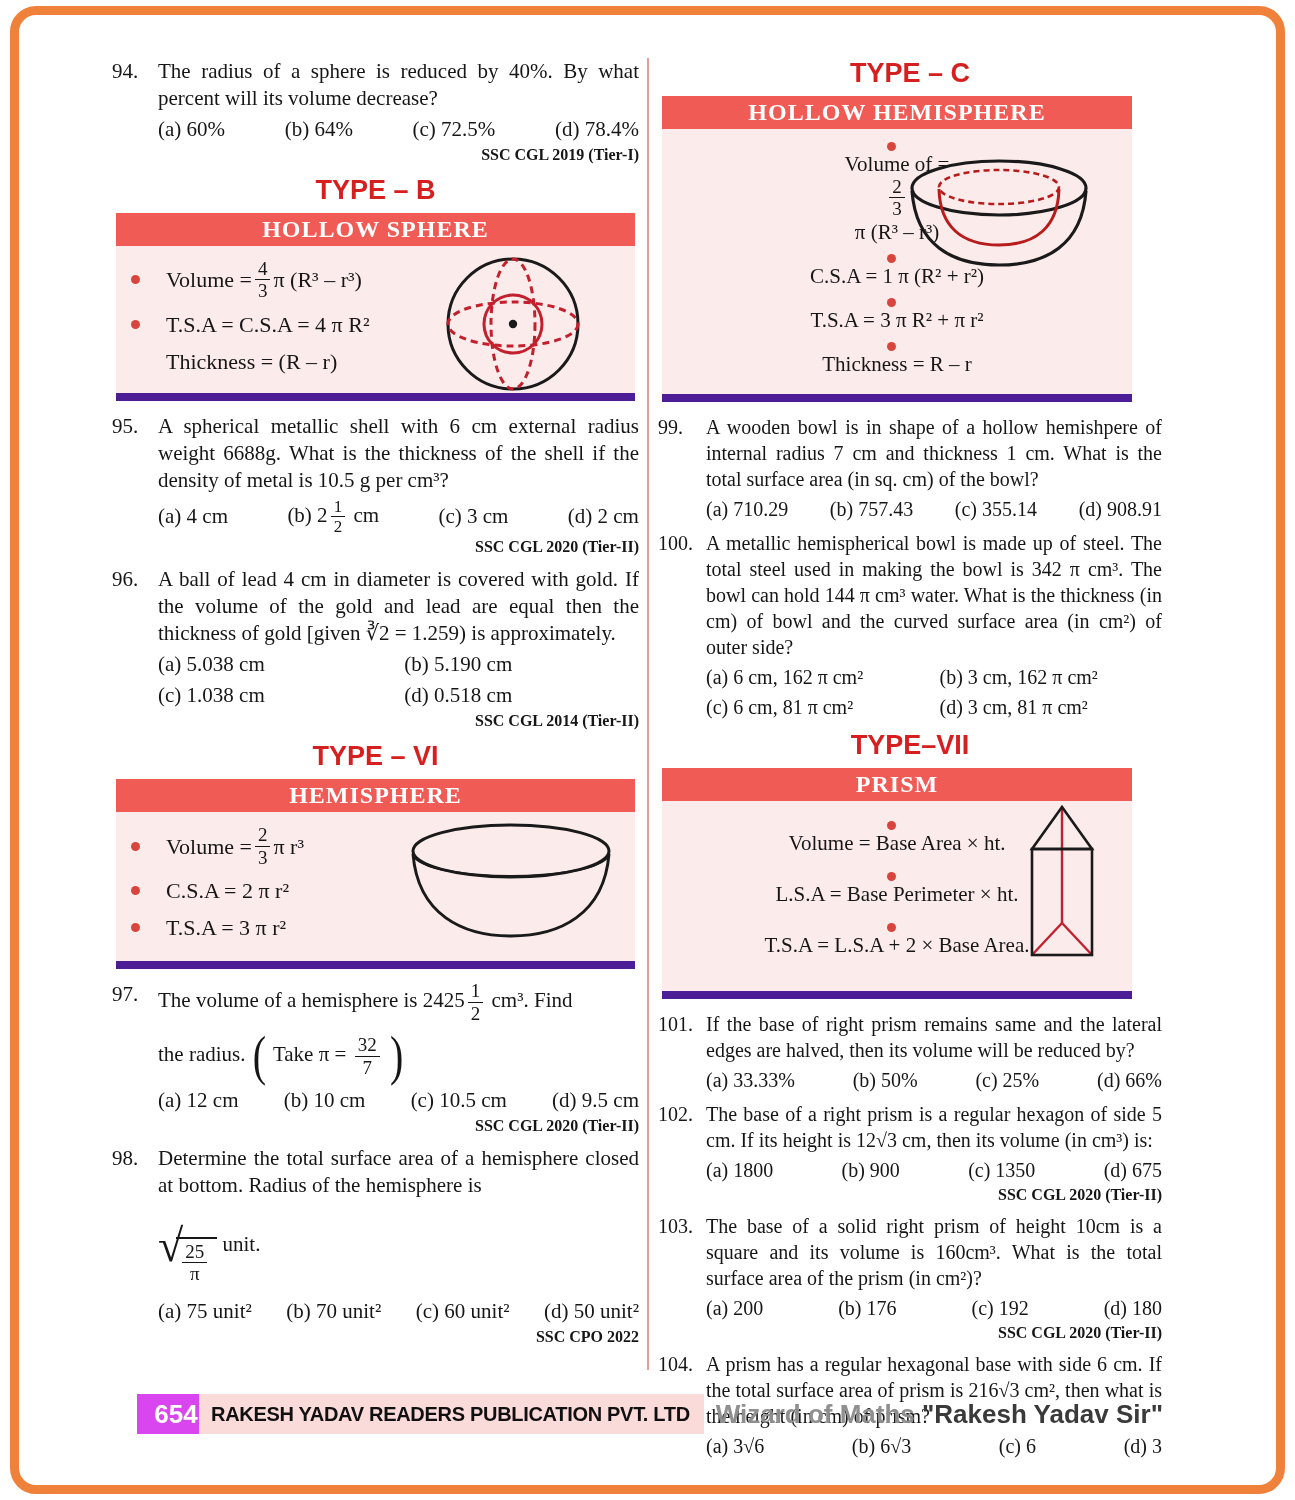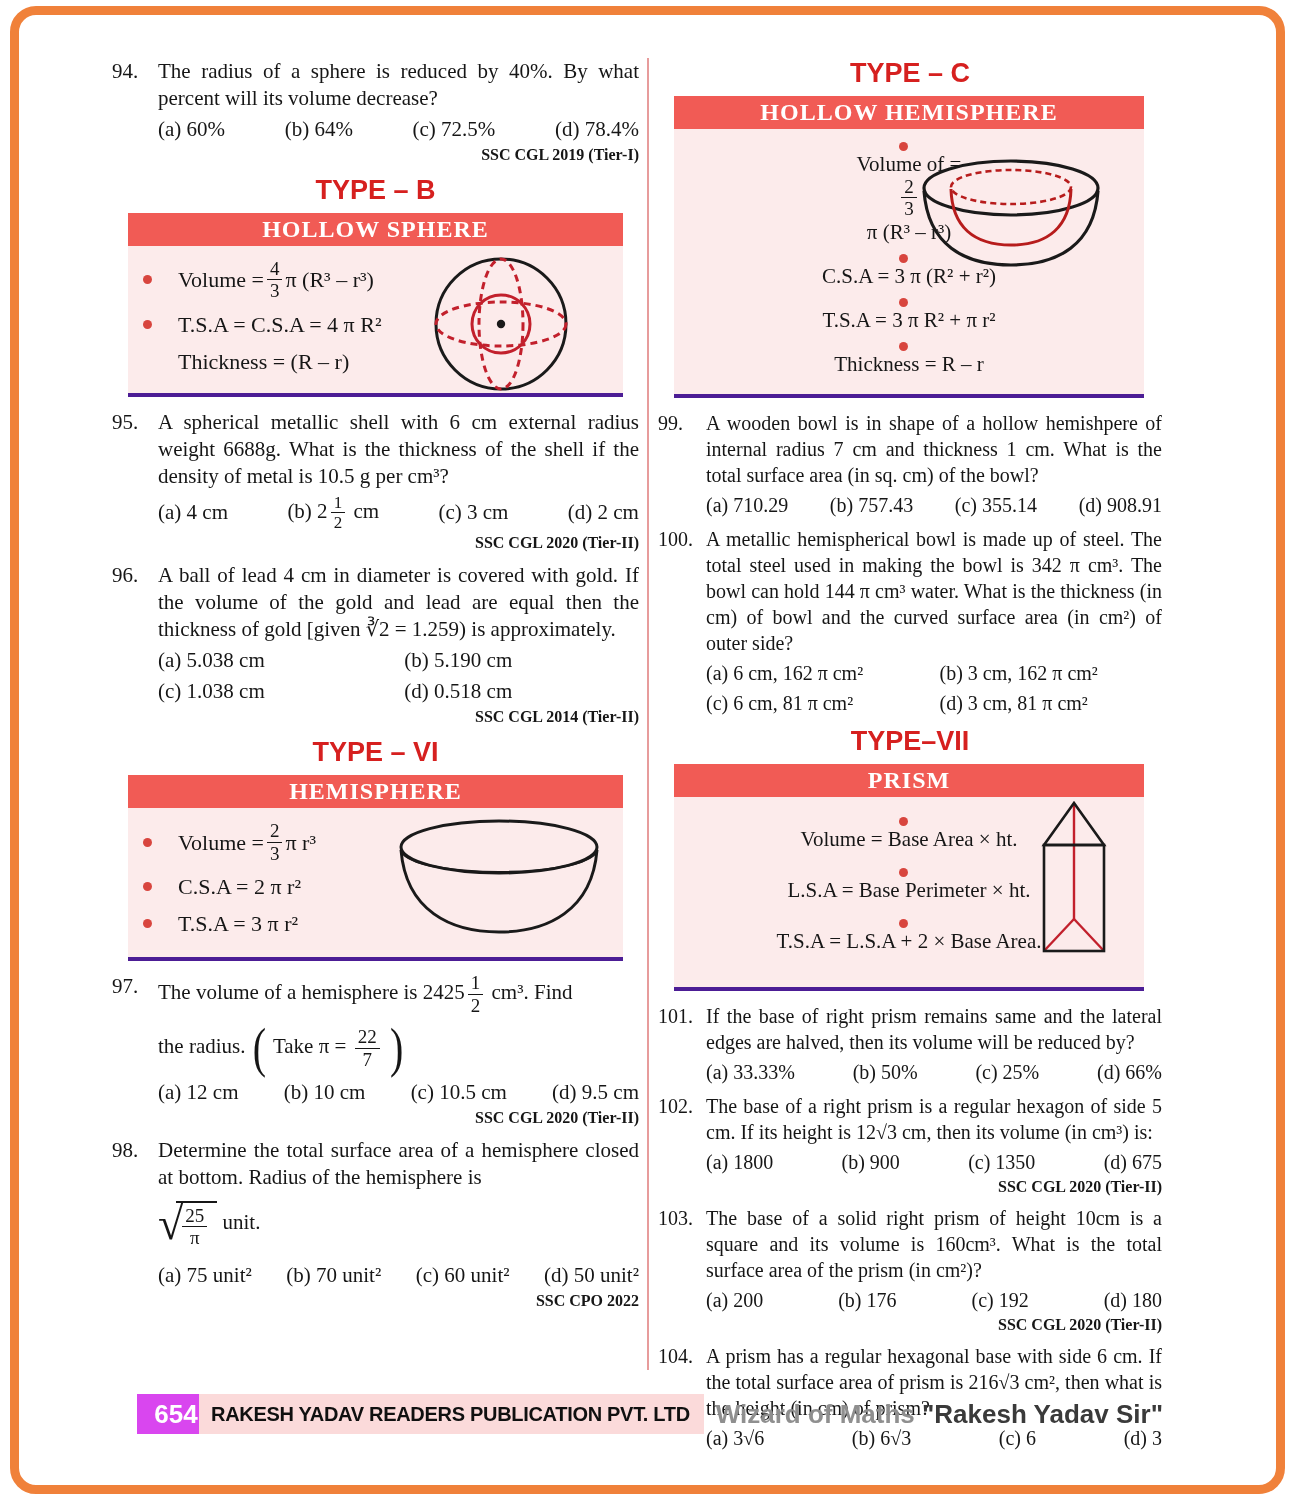--- a/index.html
+++ b/index.html
@@ -9,21 +9,21 @@
          border:9px solid #f0813a;border-radius:26px;pointer-events:none;}
   .divider{position:absolute;left:647px;top:58px;width:2px;height:1312px;background:#e79c9c;}
 
   .col{position:absolute;top:58px;}
   .col-left{left:112px;width:527px;font-size:21px;line-height:27px;}
   .col-right{left:658px;width:504px;font-size:20px;line-height:26px;}
 
   .type-head{font-family:"Liberation Sans",sans-serif;font-weight:700;color:#d6201f;
              text-align:center;font-size:27px;line-height:30px;margin:10px 0 8px;}
 
-  .fbox{margin:4px 16px 12px;border-bottom:4px solid #4c1d95;}
+  .fbox{margin:4px 4px 12px;border-bottom:8px solid #4c1d95;}
   .col-right .fbox{width:470px;}
   .fband{background:#f15b55;color:#ffffff;text-align:center;font-weight:700;
          font-size:24px;line-height:33px;letter-spacing:1px;font-family:"Liberation Serif",serif;}
   .fbody{background:#fcebeb;position:relative;padding:13px 0 8px;}
   .frow{display:flex;align-items:center;margin:0 0 10px 0;font-size:22px;}
   .col-right .frow{font-size:21px;margin-bottom:9px;flex-direction:column;}
   .bdot{width:9px;height:9px;border-radius:50%;background:#d8453e;margin:0 26px 0 15px;flex:none;}
   .nobullet{padding-left:50px;}
 
   .frac{display:inline-block;vertical-align:middle;text-align:center;line-height:1.02;
@@ -39,21 +39,21 @@
   .qline{margin:4px 0;}
   .opts{display:flex;justify-content:space-between;align-items:center;margin:4px 0 2px;}
   .opts2{display:grid;grid-template-columns:1.05fr 1fr;row-gap:4px;margin:4px 0 2px;}
   .opt{white-space:nowrap;}
   .src{font-weight:700;font-size:16px;text-align:right;margin:1px 0 3px;line-height:20px;}
 
   .bigparen{display:inline-block;font-size:40px;line-height:0;vertical-align:middle;
             transform:scaleY(1.35);font-weight:400;margin:0 2px;}
   .rad{font-size:46px;line-height:0;vertical-align:middle;font-weight:400;}
   .radbar{display:inline-block;border-top:2.5px solid #161616;padding:3px 7px 0 3px;
-          margin-left:-7px;vertical-align:middle;}
+          margin-left:-7px;vertical-align:middle;margin-top:28px;}
 
   .diagram{position:absolute;}
   .d-sphere{right:48px;top:4px;}
   .d-hemi{right:18px;top:8px;}
   .d-hhemi{right:42px;top:26px;}
   .d-prism{right:34px;top:2px;}
 
   .footer-pageno{position:absolute;left:137px;top:1394px;width:78px;height:40px;
                  background:#d946ef;color:#fff;font-family:"Liberation Sans",sans-serif;
                  font-weight:700;font-size:26px;line-height:40px;text-align:center;}
@@ -175,21 +175,21 @@
     </div>
 
     <div class="q">
       <span class="qno">97.</span>
       <div class="qline">
         <span>The volume of a hemisphere is 2425</span><span class="frac"><span class="fn">1</span><span class="fd">2</span></span><span> cm³. Find</span>
       </div>
       <div class="qline" style="margin-top:12px;">
         <span>the radius. </span>
         <span class="bigparen">(</span>
-        <span>Take π = </span><span class="frac"><span class="fn">22</span><span class="fd">7</span></span>
+        <span>Take π = </span><span class="frac"><span class="fn">32</span><span class="fd">7</span></span>
         <span class="bigparen">)</span>
       </div>
       <div class="opts" style="margin-top:10px;">
         <span class="opt">(a) 12 cm</span>
         <span class="opt">(b) 10 cm</span>
         <span class="opt">(c) 10.5 cm</span>
         <span class="opt">(d) 9.5 cm</span>
       </div>
       <div class="src">SSC CGL 2020 (Tier-II)</div>
     </div>
@@ -221,21 +221,21 @@
           <span class="bdot"></span>
           <span>Volume of = </span>
           <span class="frac">
             <span class="fn">2</span>
             <span class="fd">3</span>
           </span>
           <span> π (R³ – r³)</span>
         </div>
         <div class="frow">
           <span class="bdot"></span>
-          <span>C.S.A = 3 π (R² + r²)</span>
+          <span>C.S.A = 1 π (R² + r²)</span>
         </div>
         <div class="frow">
           <span class="bdot"></span>
           <span>T.S.A = 3 π R² + π r²</span>
         </div>
         <div class="frow">
           <span class="bdot"></span>
           <span>Thickness = R – r</span>
         </div>
         <svg class="diagram d-hhemi" width="182" height="120" viewBox="0 0 182 120">

